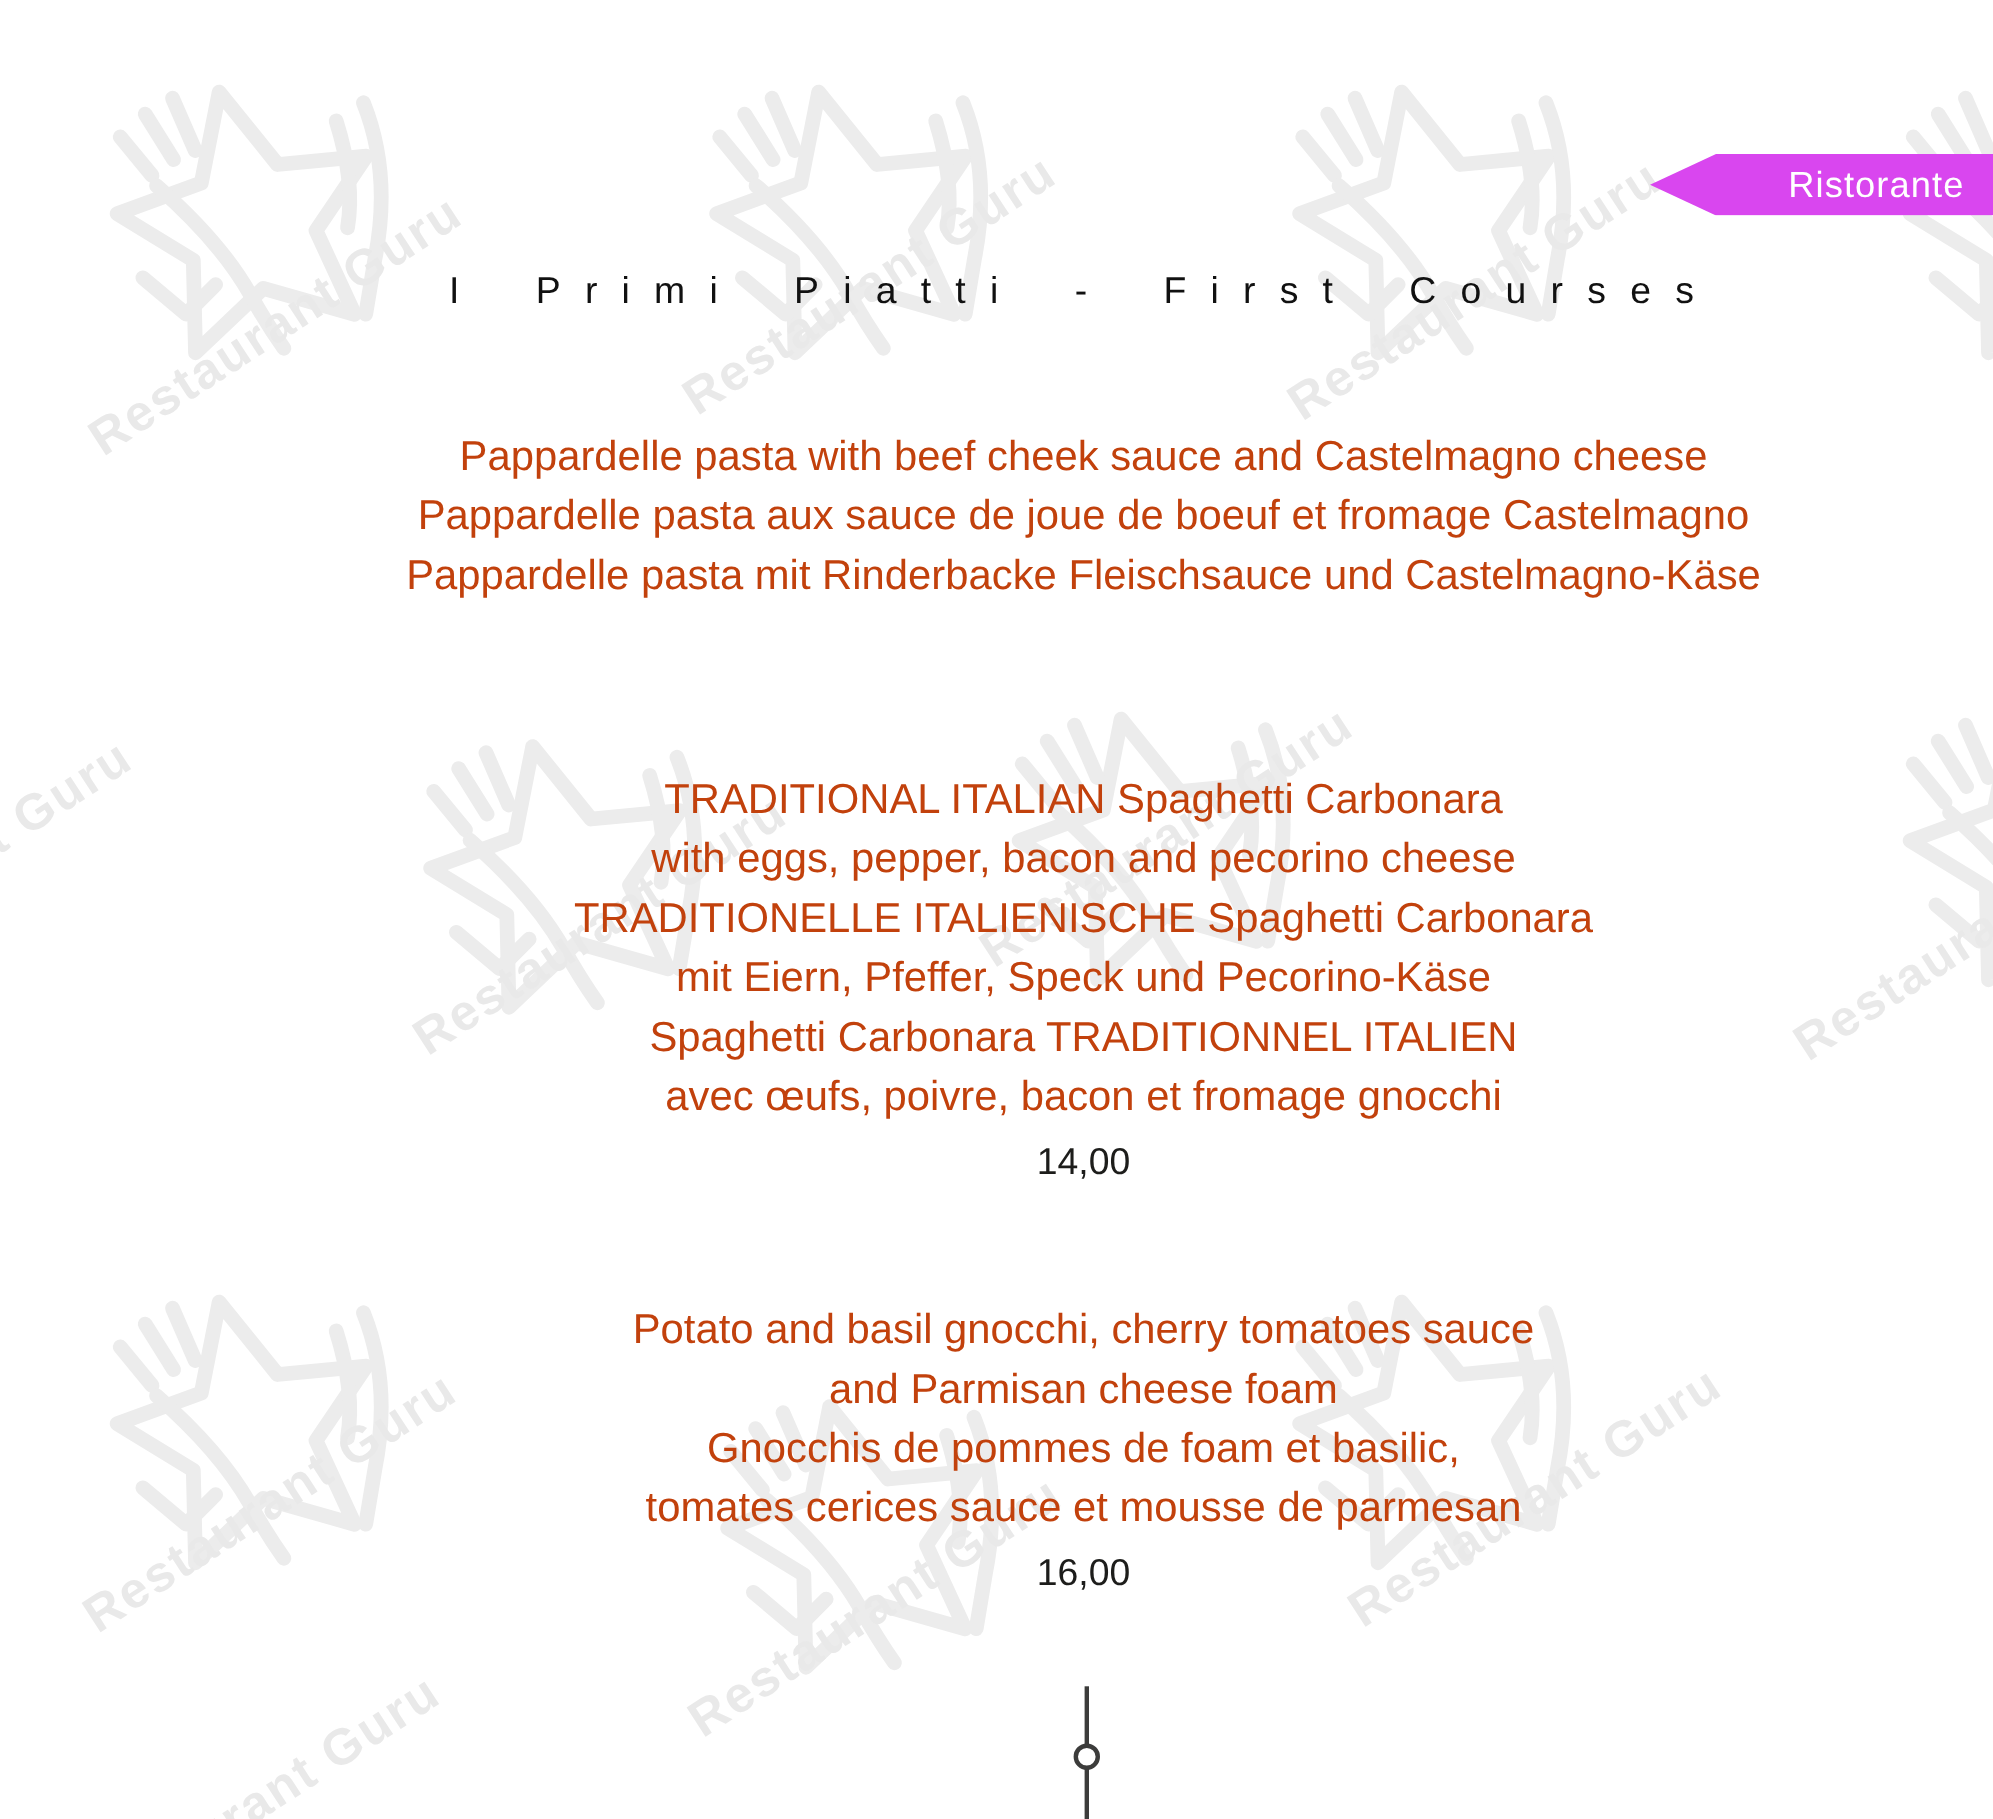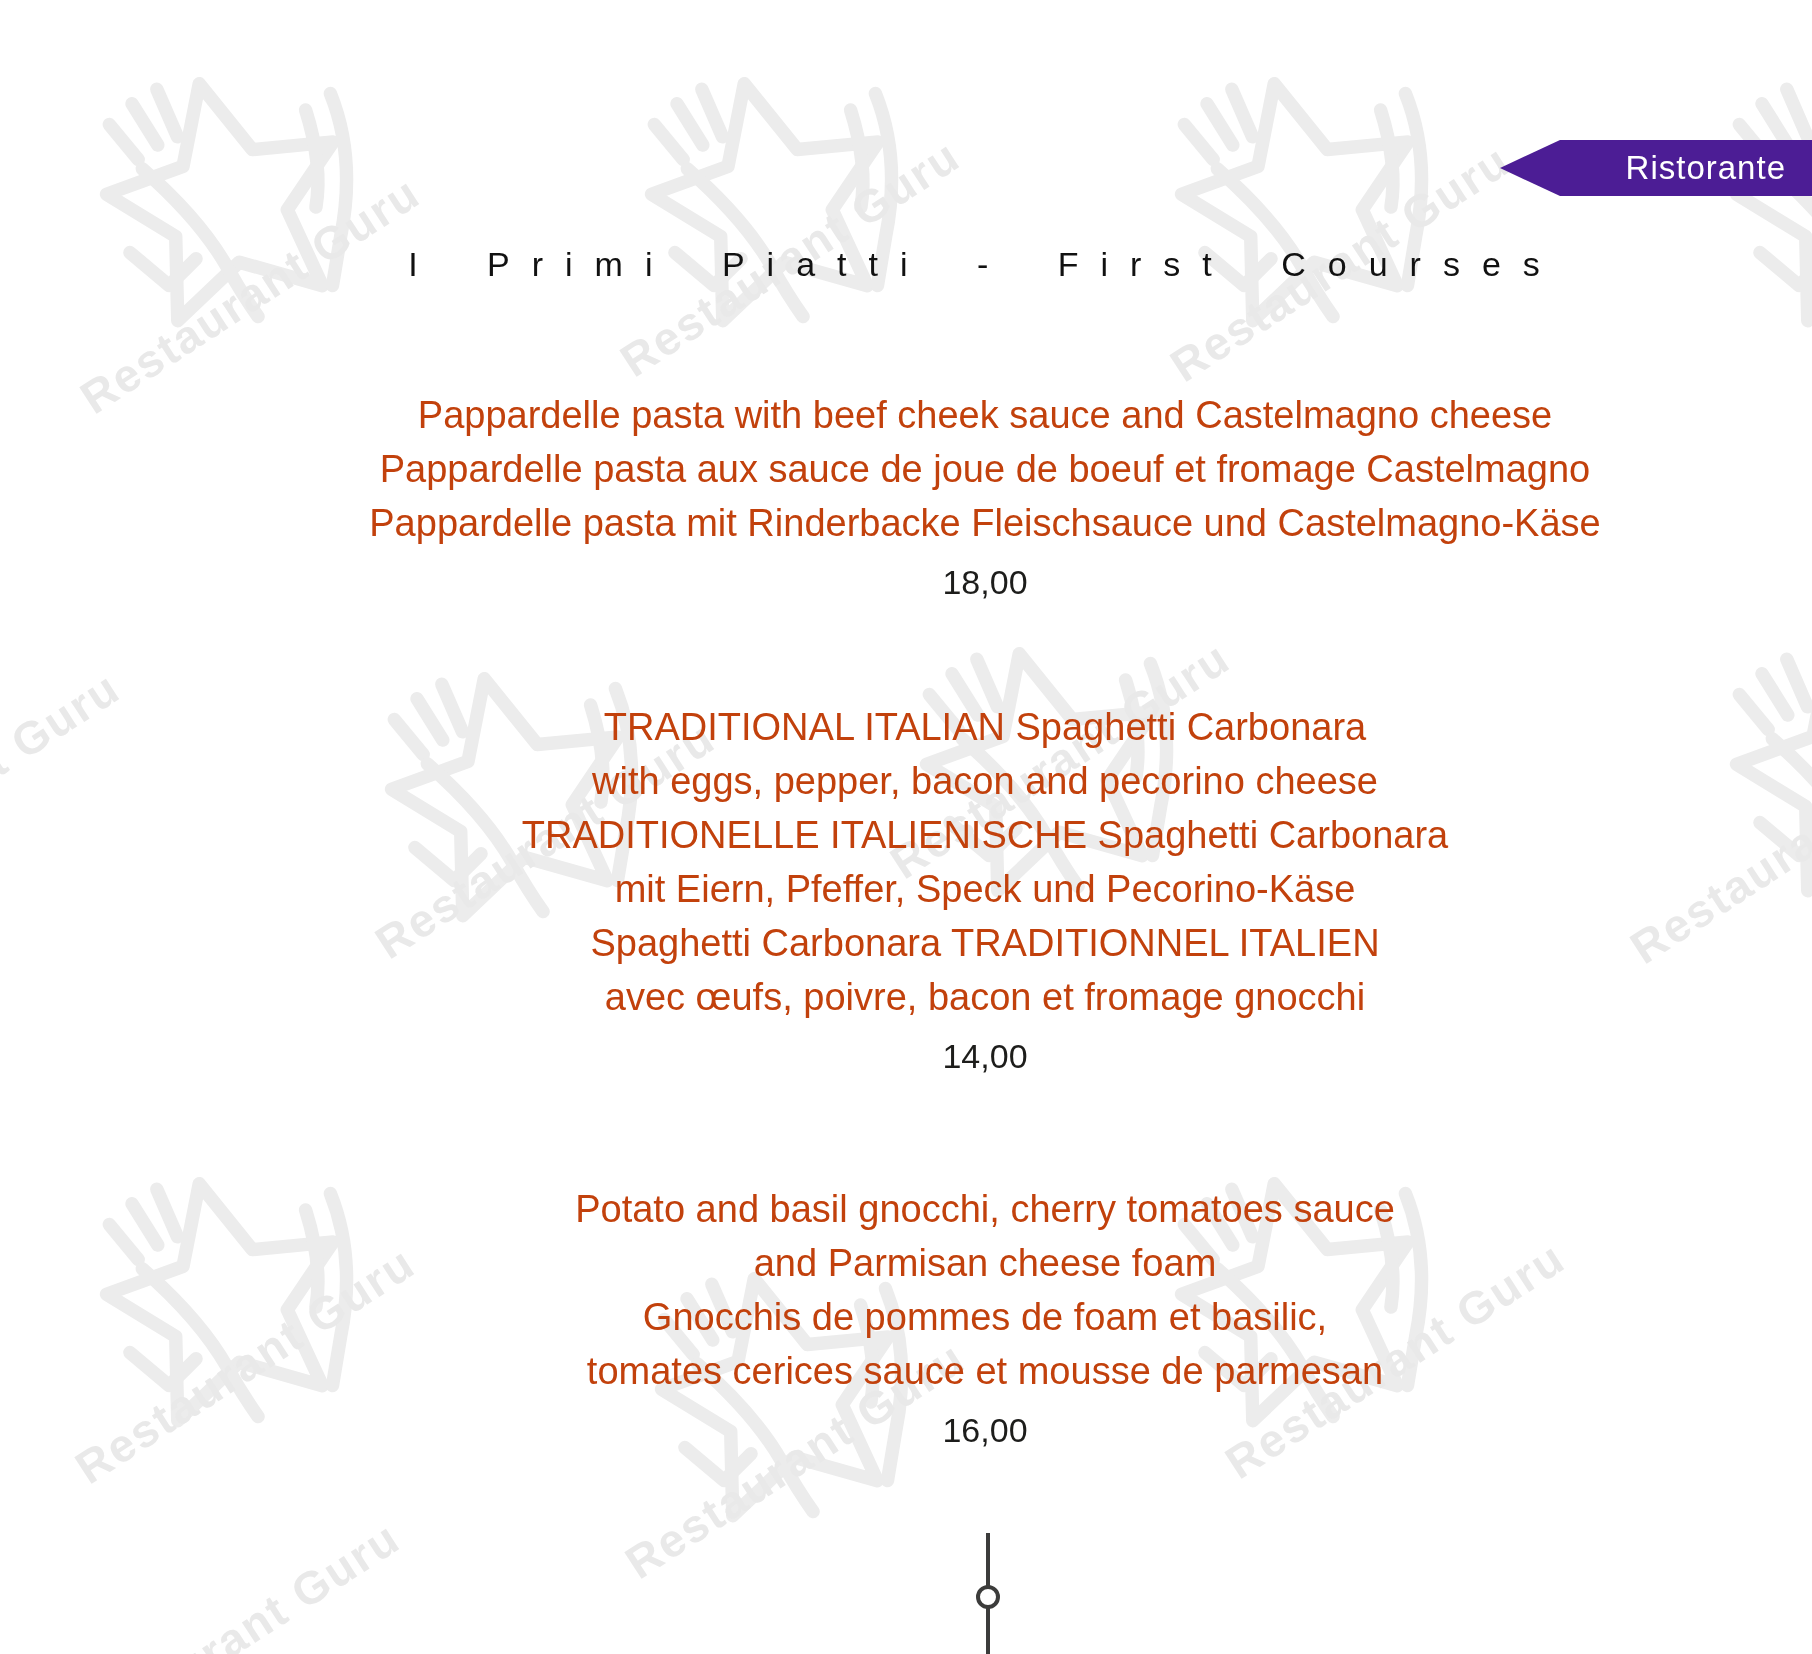--- a/index.html
+++ b/index.html
@@ -17,21 +17,21 @@
   .wm-text{
     position:absolute;
     font-size:46px;font-weight:bold;letter-spacing:2px;
     color:#e9e9e9;white-space:nowrap;
     transform:translate(-50%,-50%) rotate(-33deg);
   }
   
   .badge{
     position:absolute;z-index:3;
     top:140px;right:0;width:312px;height:56px;
-    background:#4c1d95;
+    background:#d946ef;
     clip-path:polygon(0 50%,60px 0,100% 0,100% 100%,60px 100%);
     display:flex;align-items:center;justify-content:flex-end;
     padding-right:0;
   }
   .badge span{
     color:#ffffff;font-size:33px;letter-spacing:1px;
     margin-right:26px;
   }
   
   .title{
@@ -139,21 +139,20 @@
   <div class="badge">
     <span>Ristorante</span>
   </div>
 
   <h1 class="title">I Primi Piatti - First Courses</h1>
 
   <div class="item item-1">
     <div class="line">Pappardelle pasta with beef cheek sauce and Castelmagno cheese</div>
     <div class="line">Pappardelle pasta aux sauce de joue de boeuf et fromage Castelmagno</div>
     <div class="line">Pappardelle pasta mit Rinderbacke Fleischsauce und Castelmagno-Käse</div>
-    <div class="price">18,00</div>
   </div>
 
   <div class="item item-2">
     <div class="line">TRADITIONAL ITALIAN Spaghetti Carbonara</div>
     <div class="line">with eggs, pepper, bacon and pecorino cheese</div>
     <div class="line">TRADITIONELLE ITALIENISCHE Spaghetti Carbonara</div>
     <div class="line">mit Eiern, Pfeffer, Speck und Pecorino-Käse</div>
     <div class="line">Spaghetti Carbonara TRADITIONNEL ITALIEN</div>
     <div class="line">avec œufs, poivre, bacon et fromage gnocchi</div>
     <div class="price">14,00</div>

